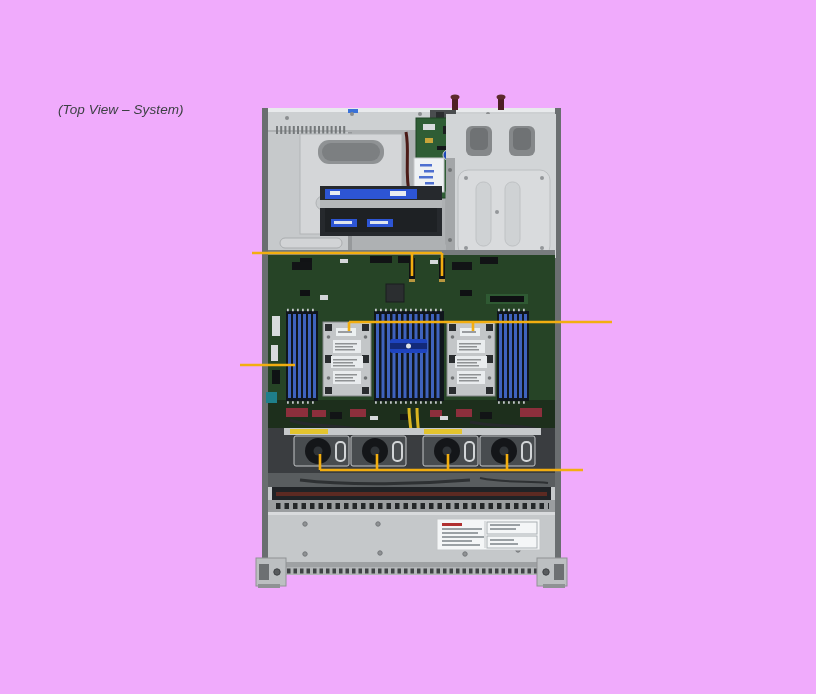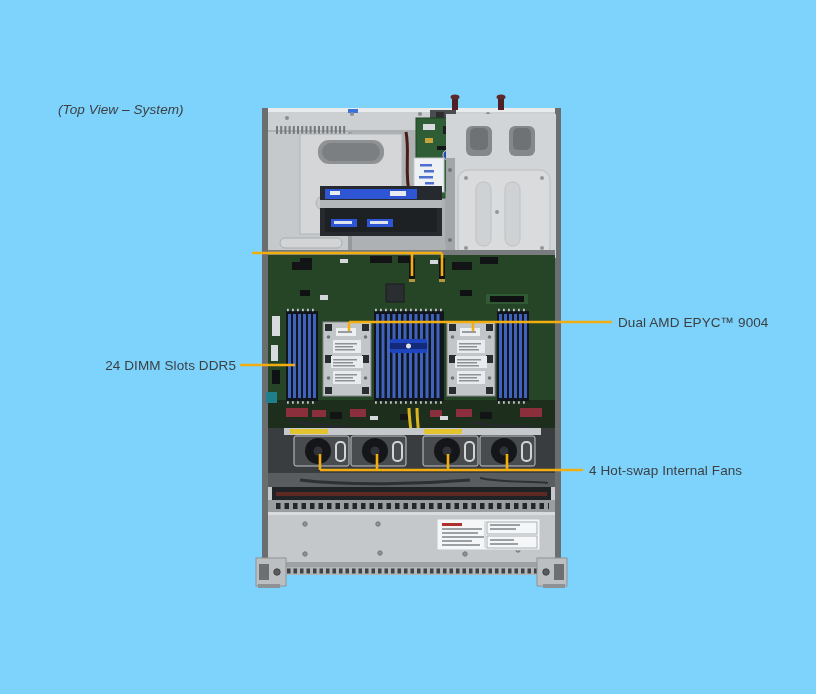--- a/index.html
+++ b/index.html
@@ -1,17 +1,17 @@
 <!DOCTYPE html>
 <html style="--callout-line: #F2AE10; --label-text: #3C4043; --chassis-gray: #C9CCCE; --motherboard-green: #264426; --dimm-blue: #3F63BD; --heatsink-silver: #C3C6C8; --fan-dark: #141619; --background: #FFFFFF;"><head>
 <meta charset="utf-8">
 <style>
   html,body{margin:0;padding:0;background:#ffffff;}
   .canvas{
-    position:relative;width:816px;height:694px;background:#7dd3fc;
+    position:relative;width:816px;height:694px;background:#f0abfc;
     overflow:hidden;font-family:"Liberation Sans",sans-serif;
   }
   .art{position:absolute;left:0;top:0;}
   .label{
     position:absolute;font-size:13.5px;line-height:17px;
     color:var(--label-text,#3c4043);white-space:nowrap;letter-spacing:.1px;
   }
   .right-align{text-align:right;}
   .title{font-style:italic;}
 </style>
@@ -357,19 +357,16 @@
       <path d="M612,322 H349 M349,322 V331 M473,322 V331" style="stroke:var(--callout-line,#F2AE10)"></path>
       <path d="M240,365 H295" style="stroke:var(--callout-line,#F2AE10)"></path>
       <path d="M320,470 H583 M320,470 V454 M377,470 V454 M448,470 V454 M507,470 V454" style="stroke:var(--callout-line,#F2AE10)"></path>
     </g>
   </svg>
 
   <div class="label title" style="left:58px;top:101px">(Top View – System)</div>
 
 
   <div class="label" style="left:618px;top:314px">
-    <div>Dual AMD EPYC™ 9004</div>
   </div>
 
-  <div class="label right-align" style="left:56px;top:357px;width:180px">24 DIMM Slots DDR5</div>
-
-  <div class="label" style="left:589px;top:462px">4 Hot-swap Internal Fans</div>
+
 </div>
 
 </body></html>

